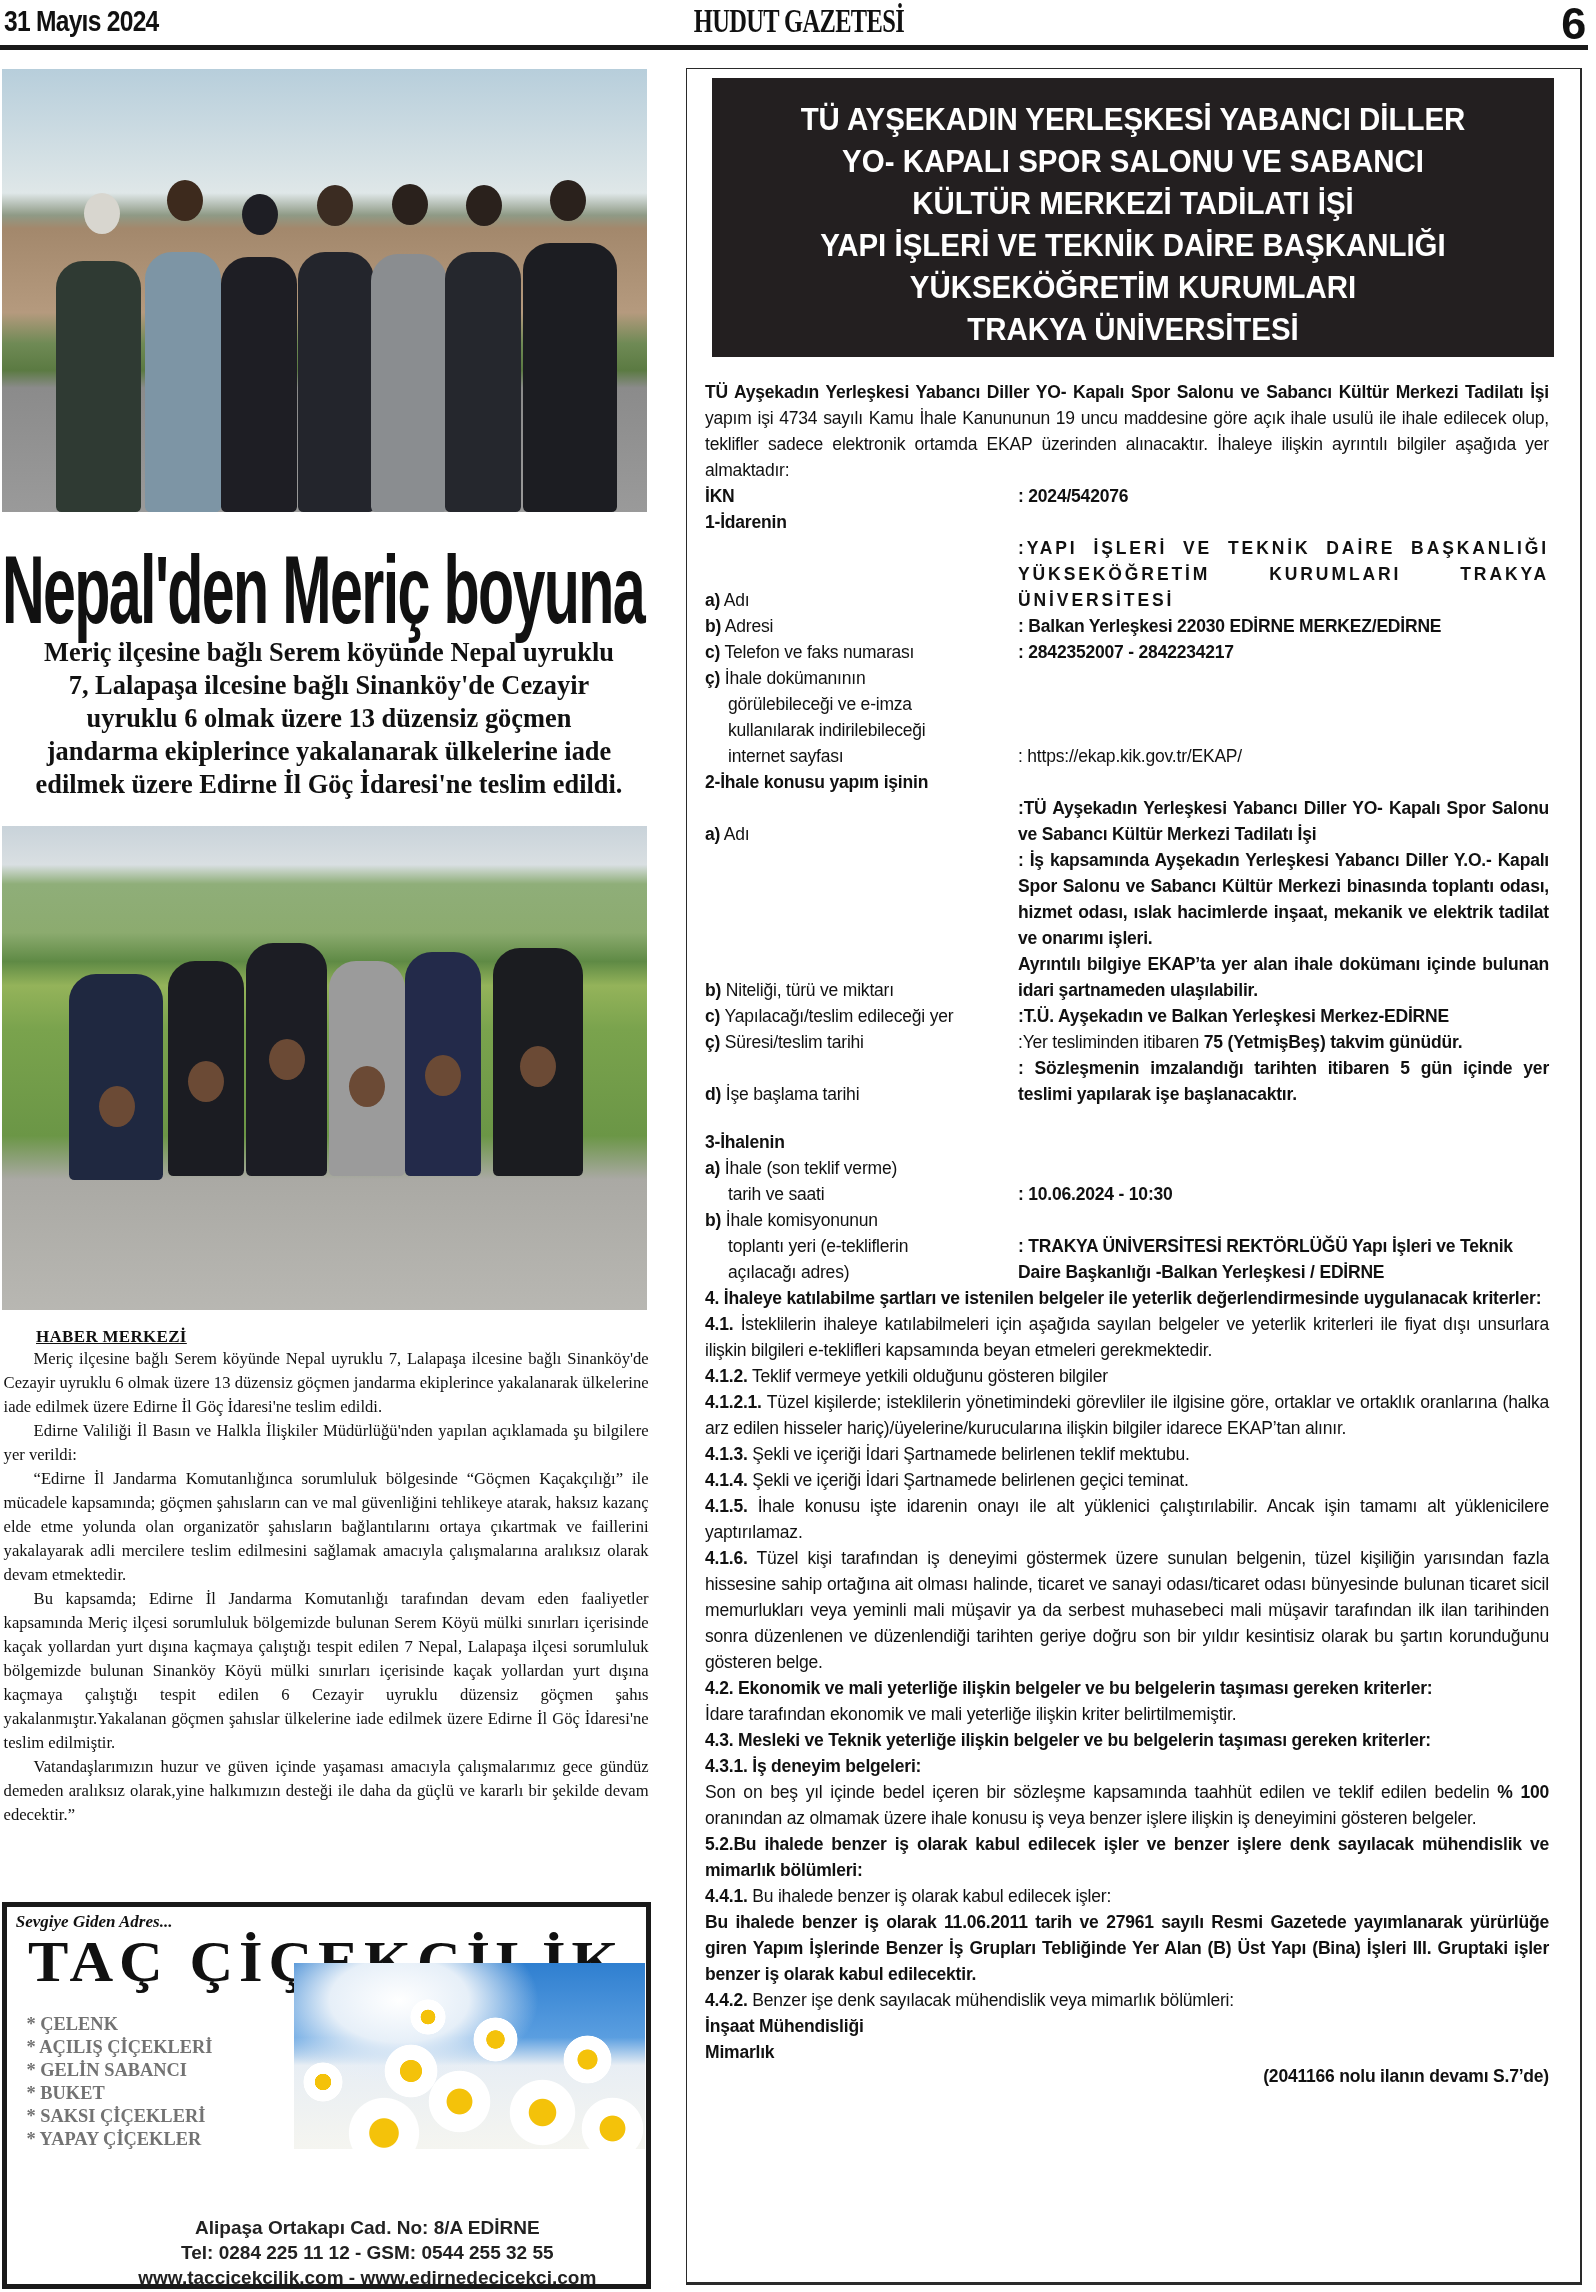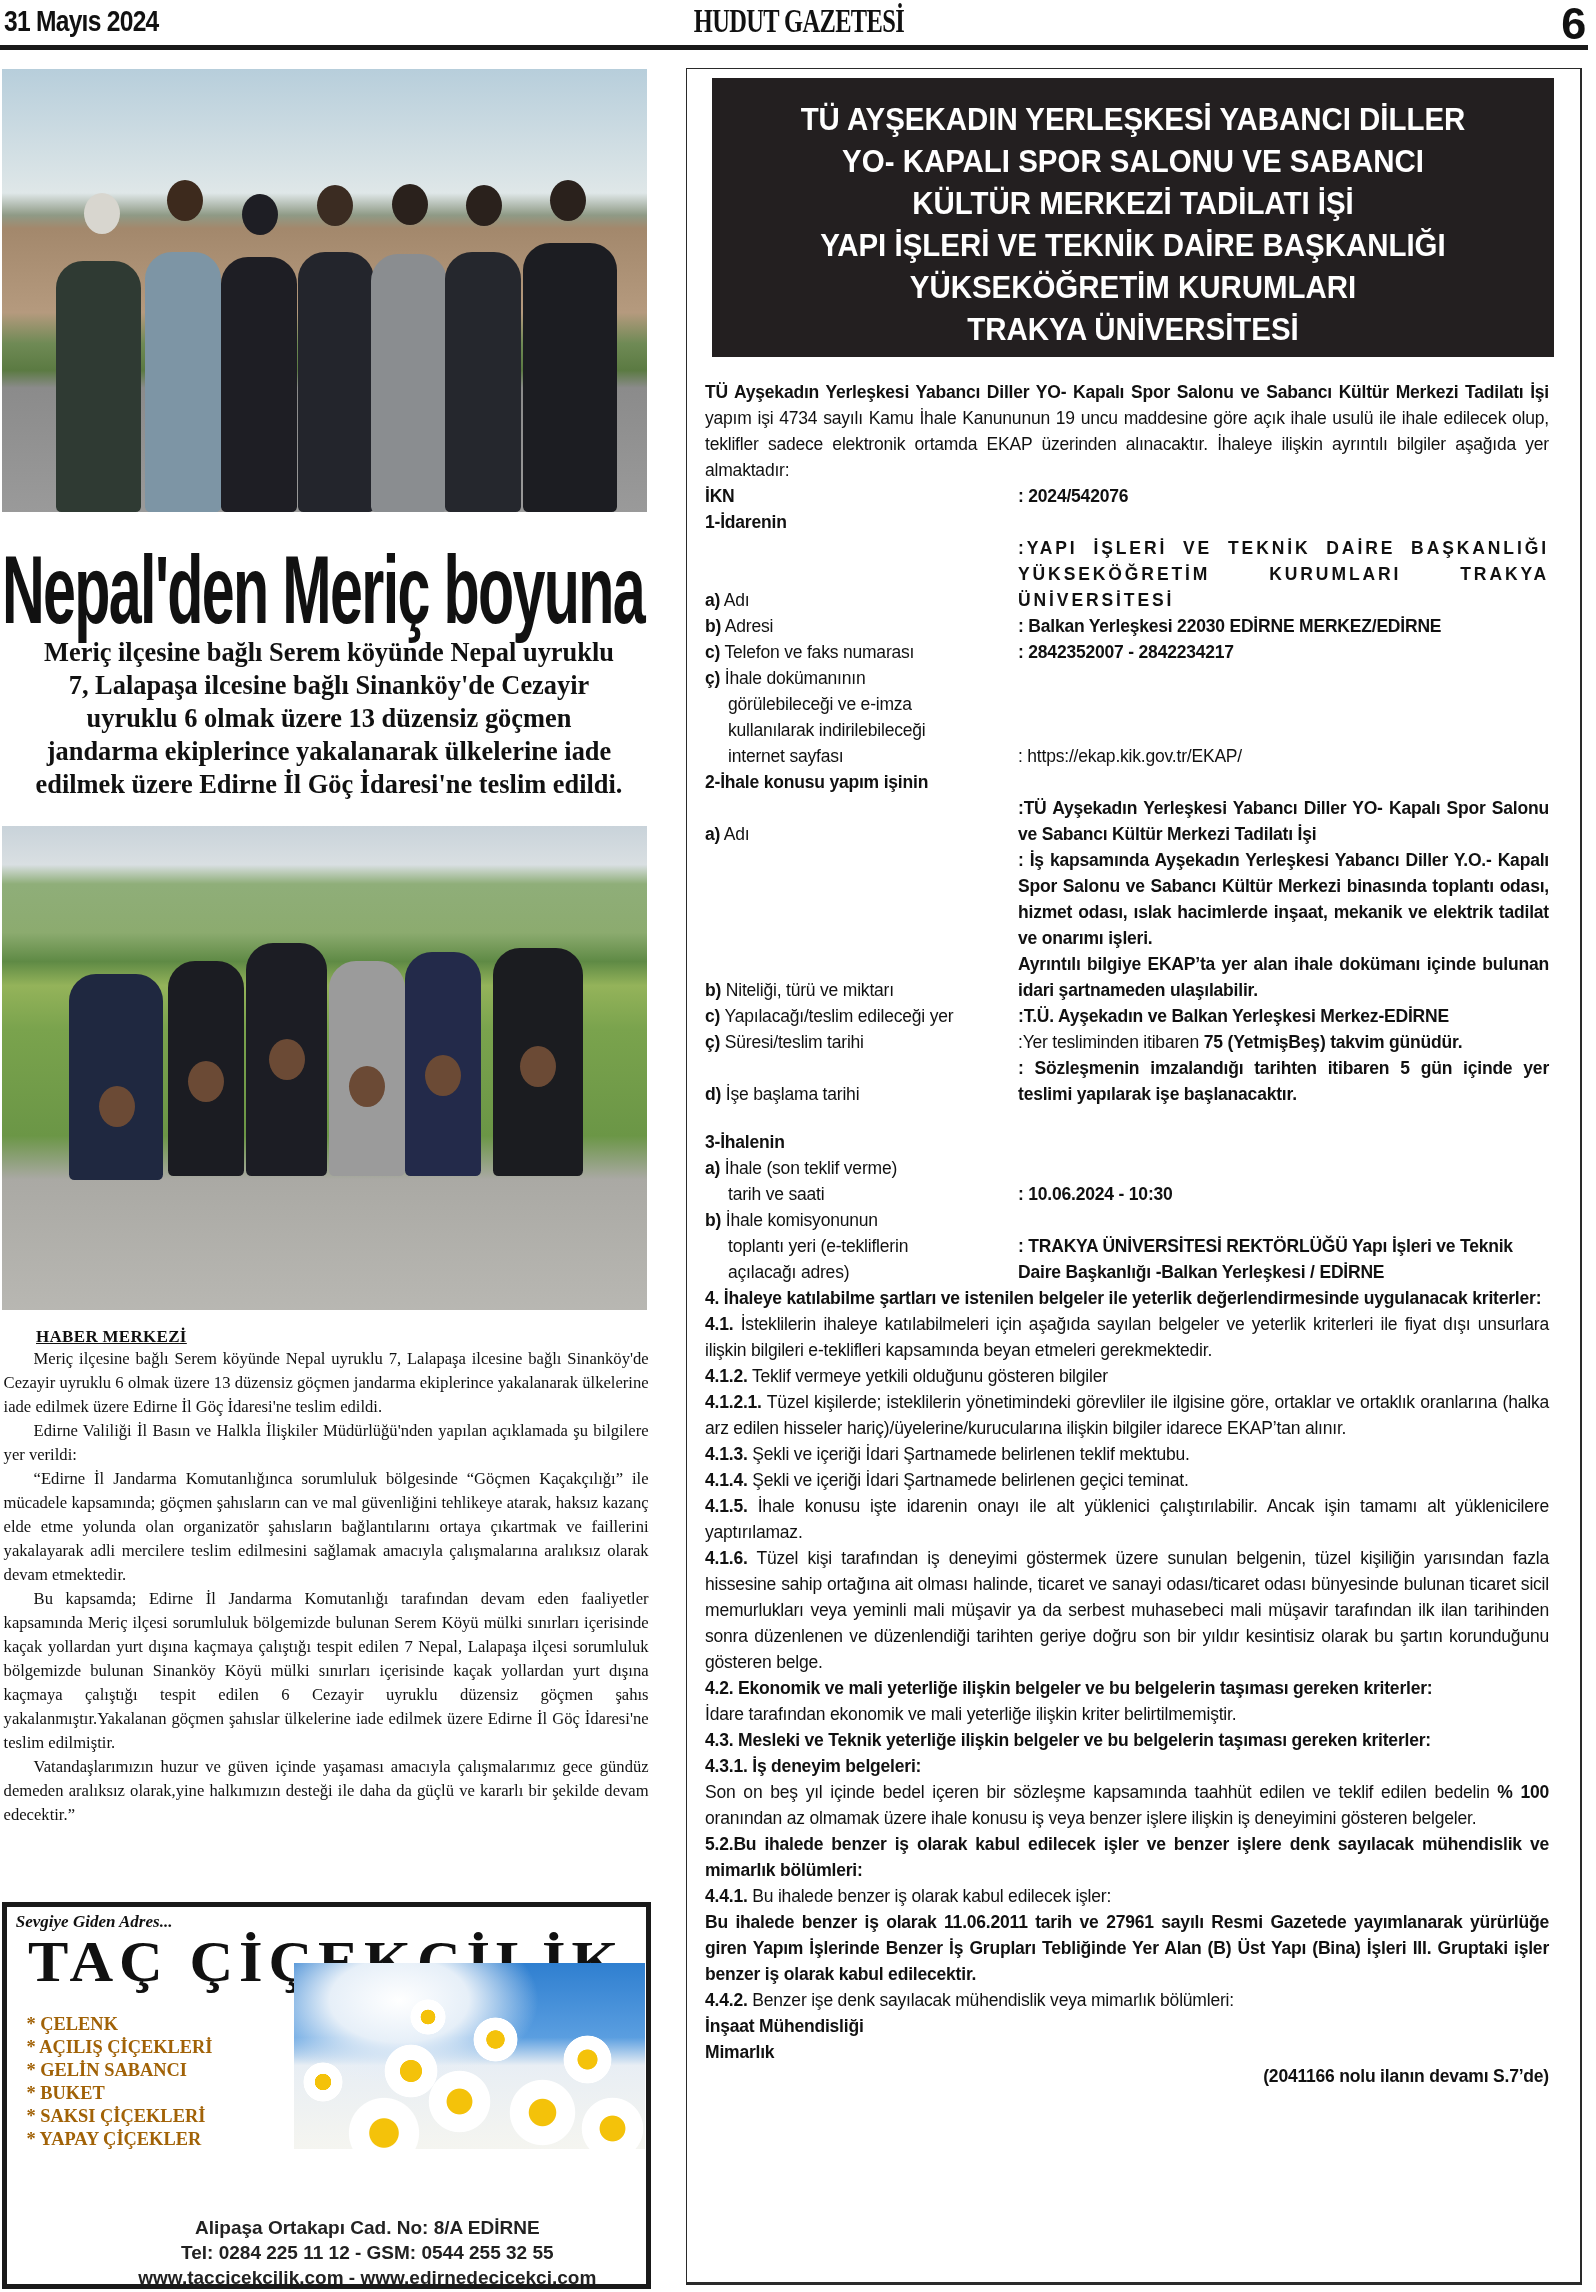--- a/index.html
+++ b/index.html
@@ -26,21 +26,21 @@
 
   .byline { position: absolute; left: 36px; top: 1327px; font-family: "Liberation Serif", serif; font-weight: bold; font-size: 17px; text-decoration: underline; letter-spacing: 0.3px; }
   .body-text { position: absolute; left: 3.6px; top: 1347px; width: 645px; font-family: "Liberation Serif", serif; font-size: 16.6px; line-height: 24px; text-align: justify; }
   .body-text p { text-indent: 30px; }
 
   
   .ad { position: absolute; left: 1.8px; top: 1902px; width: 649px; height: 387px; border: 5.4px solid #1a1a1a; background: #fff; }
   .ad-tag { position: absolute; left: 9px; top: 5.4px; font-family: "Liberation Serif", serif; font-style: italic; font-weight: bold; font-size: 17px; }
   .ad-brand { position: absolute; left: 0; width: 639px; top: 23px; text-align: center; font-family: "Liberation Serif", serif; font-weight: bold; font-size: 56px; letter-spacing: 5.4px; white-space: nowrap; }
   .ad-brand span { display: inline-block; transform: scaleX(1.08); }
-  .ad-list { position: absolute; left: 19.7px; top: 106px; list-style: none; font-family: "Liberation Serif", serif; font-weight: bold; font-size: 18.4px; line-height: 23px; color: #a16207; }
+  .ad-list { position: absolute; left: 19.7px; top: 106px; list-style: none; font-family: "Liberation Serif", serif; font-weight: bold; font-size: 18.4px; line-height: 23px; color: #737373; }
   .ad-photo { position: absolute; left: 287px; top: 56px; width: 351px; height: 186px; background: radial-gradient(ellipse at 30% 20%, #ffffff 0%, #e6eff8 20%, transparent 40%), linear-gradient(to bottom, #2f7fd0 0%, #5a9ee0 40%, #e8eef4 55%, #f5f5f0 100%); overflow: hidden; }
   .daisy { position: absolute; border-radius: 50%; background: radial-gradient(circle, #f4c20a 0%, #f4c20a 28%, #ffffff 30%, #ffffff 68%, rgba(255,255,255,0) 70%); }
   .ad-info { position: absolute; left: 0; width: 721px; top: 260px; text-align: center; font-family: "Liberation Sans", sans-serif; font-weight: bold; color: #222; margin-top: 48px; }
   .ad-info div { font-size: 19px; line-height: 25px; }
 
   
   .notice { position: absolute; left: 686px; top: 68px; width: 896px; height: 2217px; border: 1.8px solid #2a2a2a; border-right-width: 2.7px; border-bottom-width: 3.6px; }
   .notice-head { position: absolute; left: 25px; top: 9px; width: 842px; height: 279px; background: #231f20; color: #fff; text-align: center; font-family: "Liberation Sans", sans-serif; font-weight: bold; font-size: 32px; line-height: 42px; padding-top: 19.7px; }
   .notice-head div { transform: scaleX(0.92); }
   .notice-body { position: absolute; left: 18px; top: 310px; width: 844px; font-family: "Liberation Sans", sans-serif; font-size: 17.5px; line-height: 26px; letter-spacing: -0.2px; }

